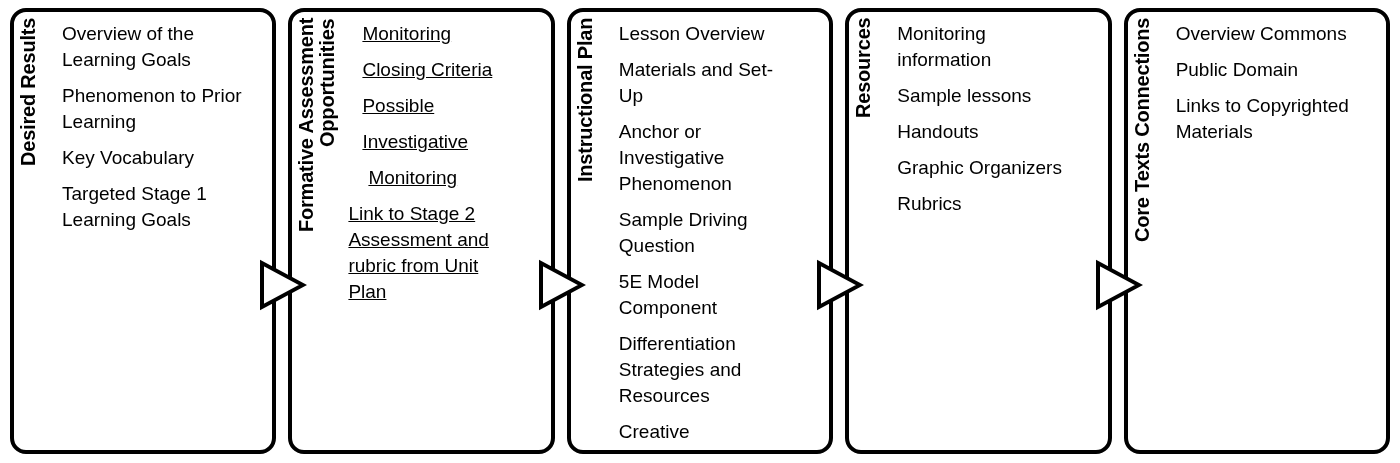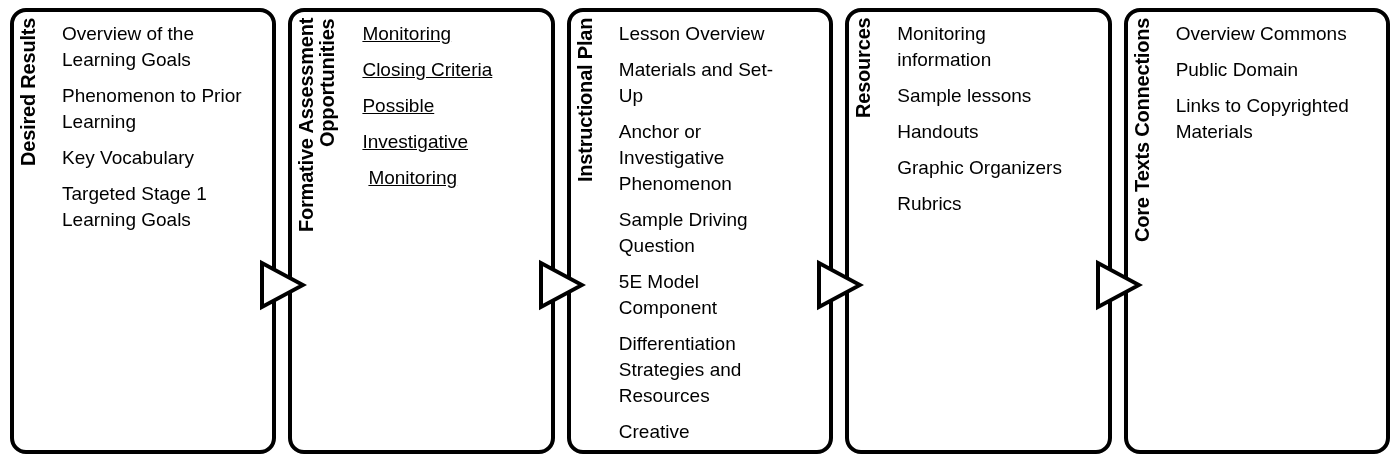--- a/index.html
+++ b/index.html
@@ -90,20 +90,24 @@
       <div class="vcol">
         <div class="vlabel">Formative Assessment
 Opportunities</div>
       </div>
       <div class="icol">
         <p class="item">Monitoring</p>
         <p class="item">Closing Criteria</p>
         <p class="item">Possible</p>
         <p class="item">Investigative</p>
         <p class="item indent-more">Monitoring</p>
+        <p class="item outdent">Link to Stage 2
+Assessment and
+rubric from Unit
+Plan</p>
       </div>
     </div>
 
     <div class="stage-box">
       <div class="vcol">
         <div class="vlabel">Instructional Plan</div>
       </div>
       <div class="icol">
         <p class="item">Lesson Overview</p>
         <p class="item">Materials and Set-

